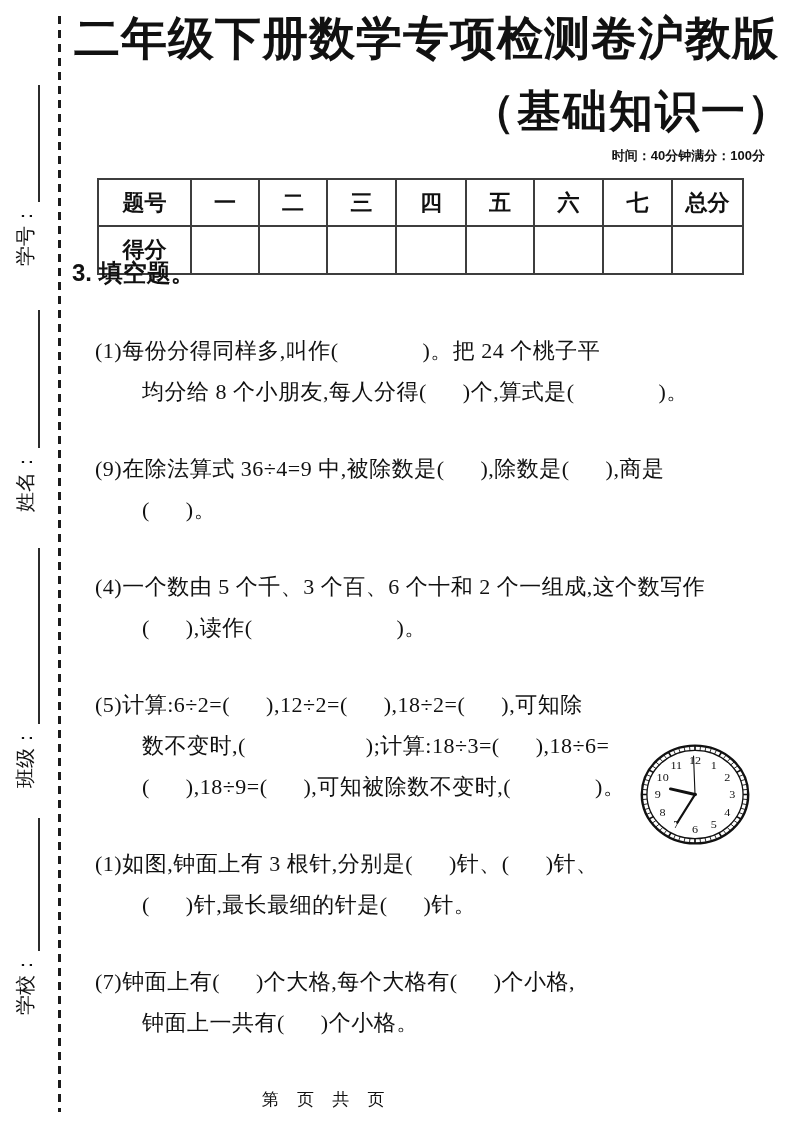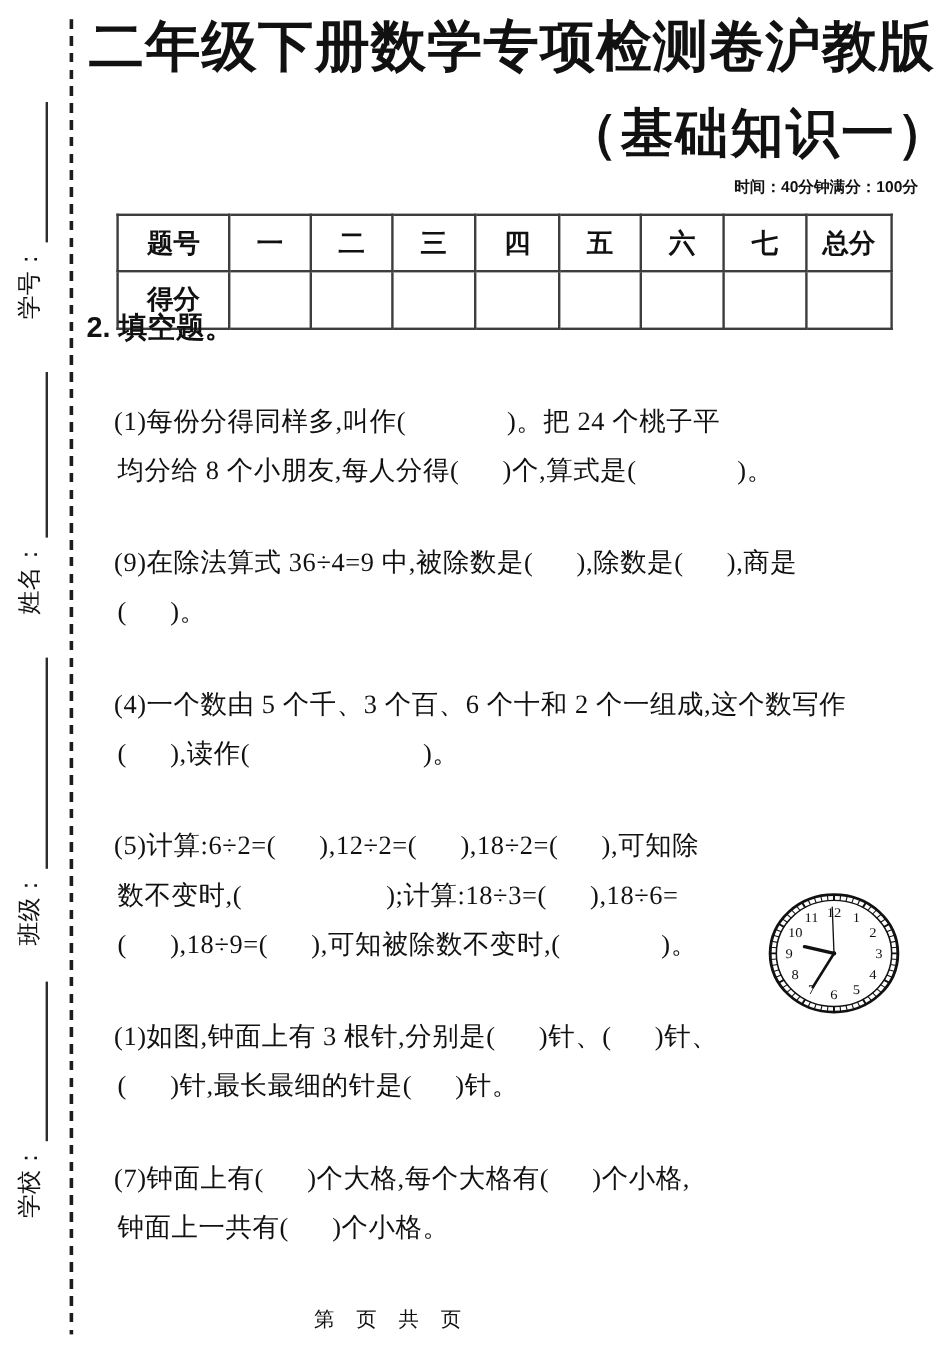--- a/index.html
+++ b/index.html
@@ -53,21 +53,21 @@
   
   .section-heading{
     position:absolute;left:72px;top:257px;font-size:24px;font-weight:800;
   }
   .questions{position:absolute;left:78px;top:294px;width:715px;}
   .q-line{
     height:41px;line-height:41px;font-size:22px;white-space:pre;
     letter-spacing:0.5px;
   }
   .q-first{margin-left:17px;margin-top:36px;}
-  .q-cont{margin-left:20px;}
+  .q-cont{margin-left:64px;}
 
   
   .clock{position:absolute;left:639px;top:743px;width:112px;height:103px;}
   .clock svg{width:100%;height:100%;}
 
   
   .page-footer{
     position:absolute;left:0;width:653px;top:1088px;text-align:center;
     font-size:17px;letter-spacing:7px;
   }
@@ -129,21 +129,21 @@
     <td></td>
     <td></td>
     <td></td>
     <td></td>
     <td></td>
     <td></td>
   </tr>
 </tbody>
   </table>
 
-<div class="section-heading sans">2. 填空题。</div>
+<div class="section-heading sans">3. 填空题。</div>
 
 <div class="questions">
   <div>
     <div class="q-line q-first">(1)每份分得同样多,叫作(              )。把 24 个桃子平</div>
     <div class="q-line q-cont">均分给 8 个小朋友,每人分得(      )个,算式是(              )。</div>
   </div>
   <div>
     <div class="q-line q-first">(9)在除法算式 36÷4=9 中,被除数是(      ),除数是(      ),商是</div>
     <div class="q-line q-cont">(      )。</div>
   </div>

